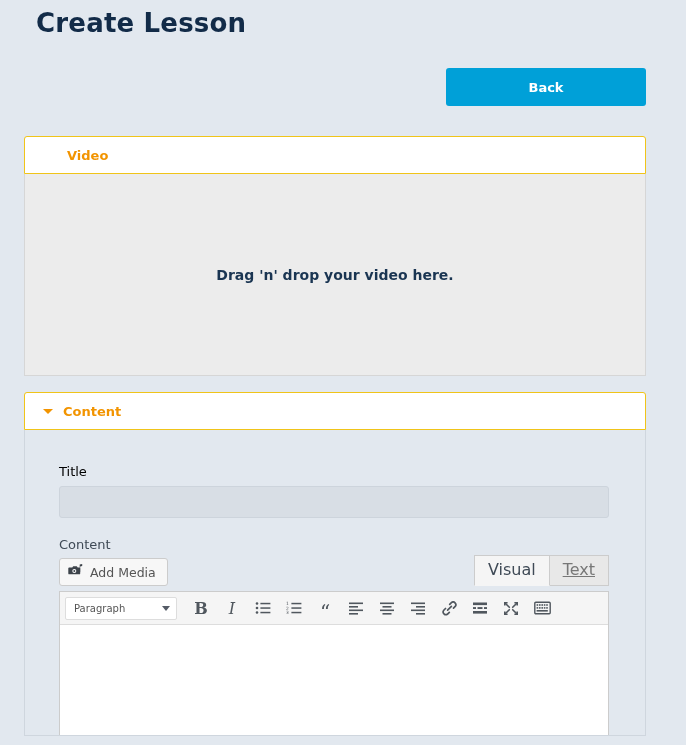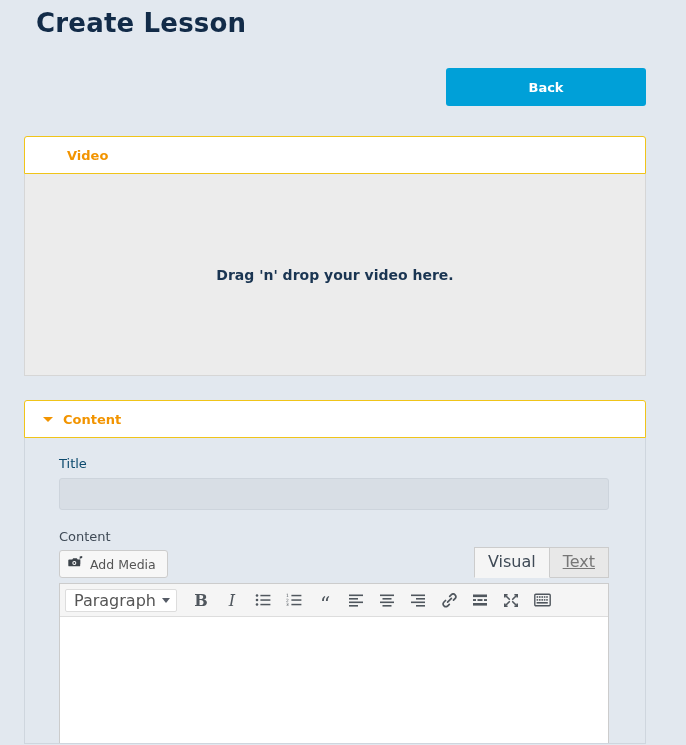--- a/index.html
+++ b/index.html
@@ -98,35 +98,36 @@
     align-items: center;
     justify-content: center;
   }
   .dropzone-text {
     font-size: 14px;
     font-weight: bold;
     color: #1a3552;
   }
 
   
-  .content-panel { top: 400px; }
+  .content-panel { top: 392px; }
   .content-body {
     background: #e2e8ef;
     border: 1px solid #cfd6de;
     border-top: none;
     padding: 18px 34px 0 34px;
     height: 306px;
     overflow: hidden;
     position: relative;
   }
 
   .field-label {
     font-size: 13px;
-    color: #0c4a6e;
+    color: #000000;
     margin-bottom: 7px;
+    margin-top: 16px;
   }
   .title-input {
     display: block;
     width: 550px;
     height: 32px;
     background: #d8dee5;
     border: 1px solid #cdd4dc;
     border-radius: 3px;
     font-family: "DejaVu Sans", sans-serif;
     font-size: 13px;
@@ -214,21 +215,21 @@
     padding: 0 5px;
     gap: 1px;
   }
   .fmt-select {
     height: 23px;
     min-width: 112px;
     background: #fff;
     border: 1px solid #ddd;
     border-radius: 2px;
     font-family: "DejaVu Sans", sans-serif;
-    font-size: 16px;
+    font-size: 10px;
     color: #555;
     display: flex;
     align-items: center;
     justify-content: space-between;
     padding: 0 6px 0 8px;
     margin-right: 8px;
     cursor: pointer;
   }
   .sel-caret {
     width: 0; height: 0;

